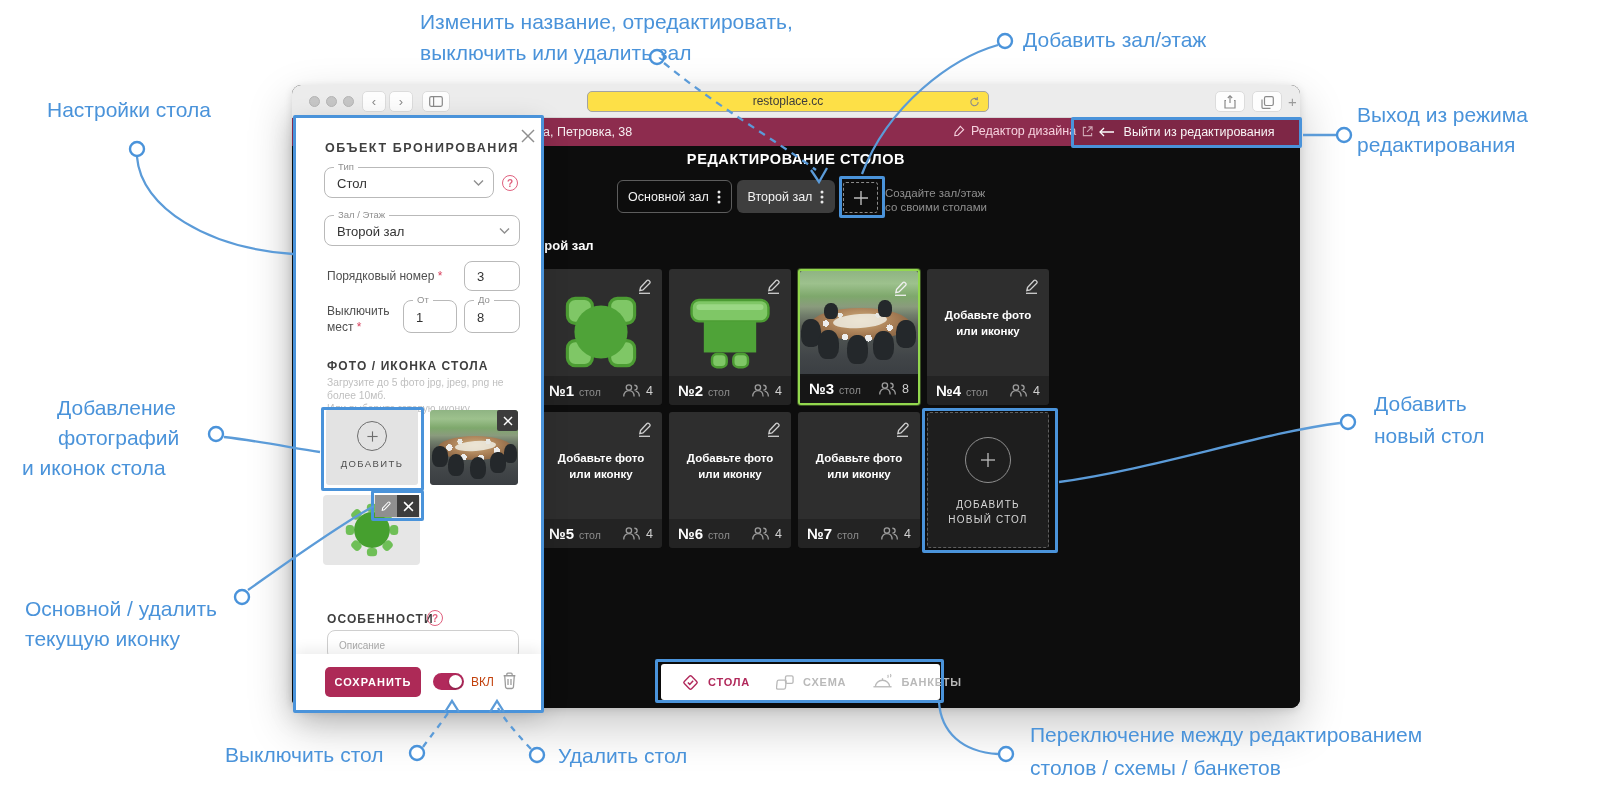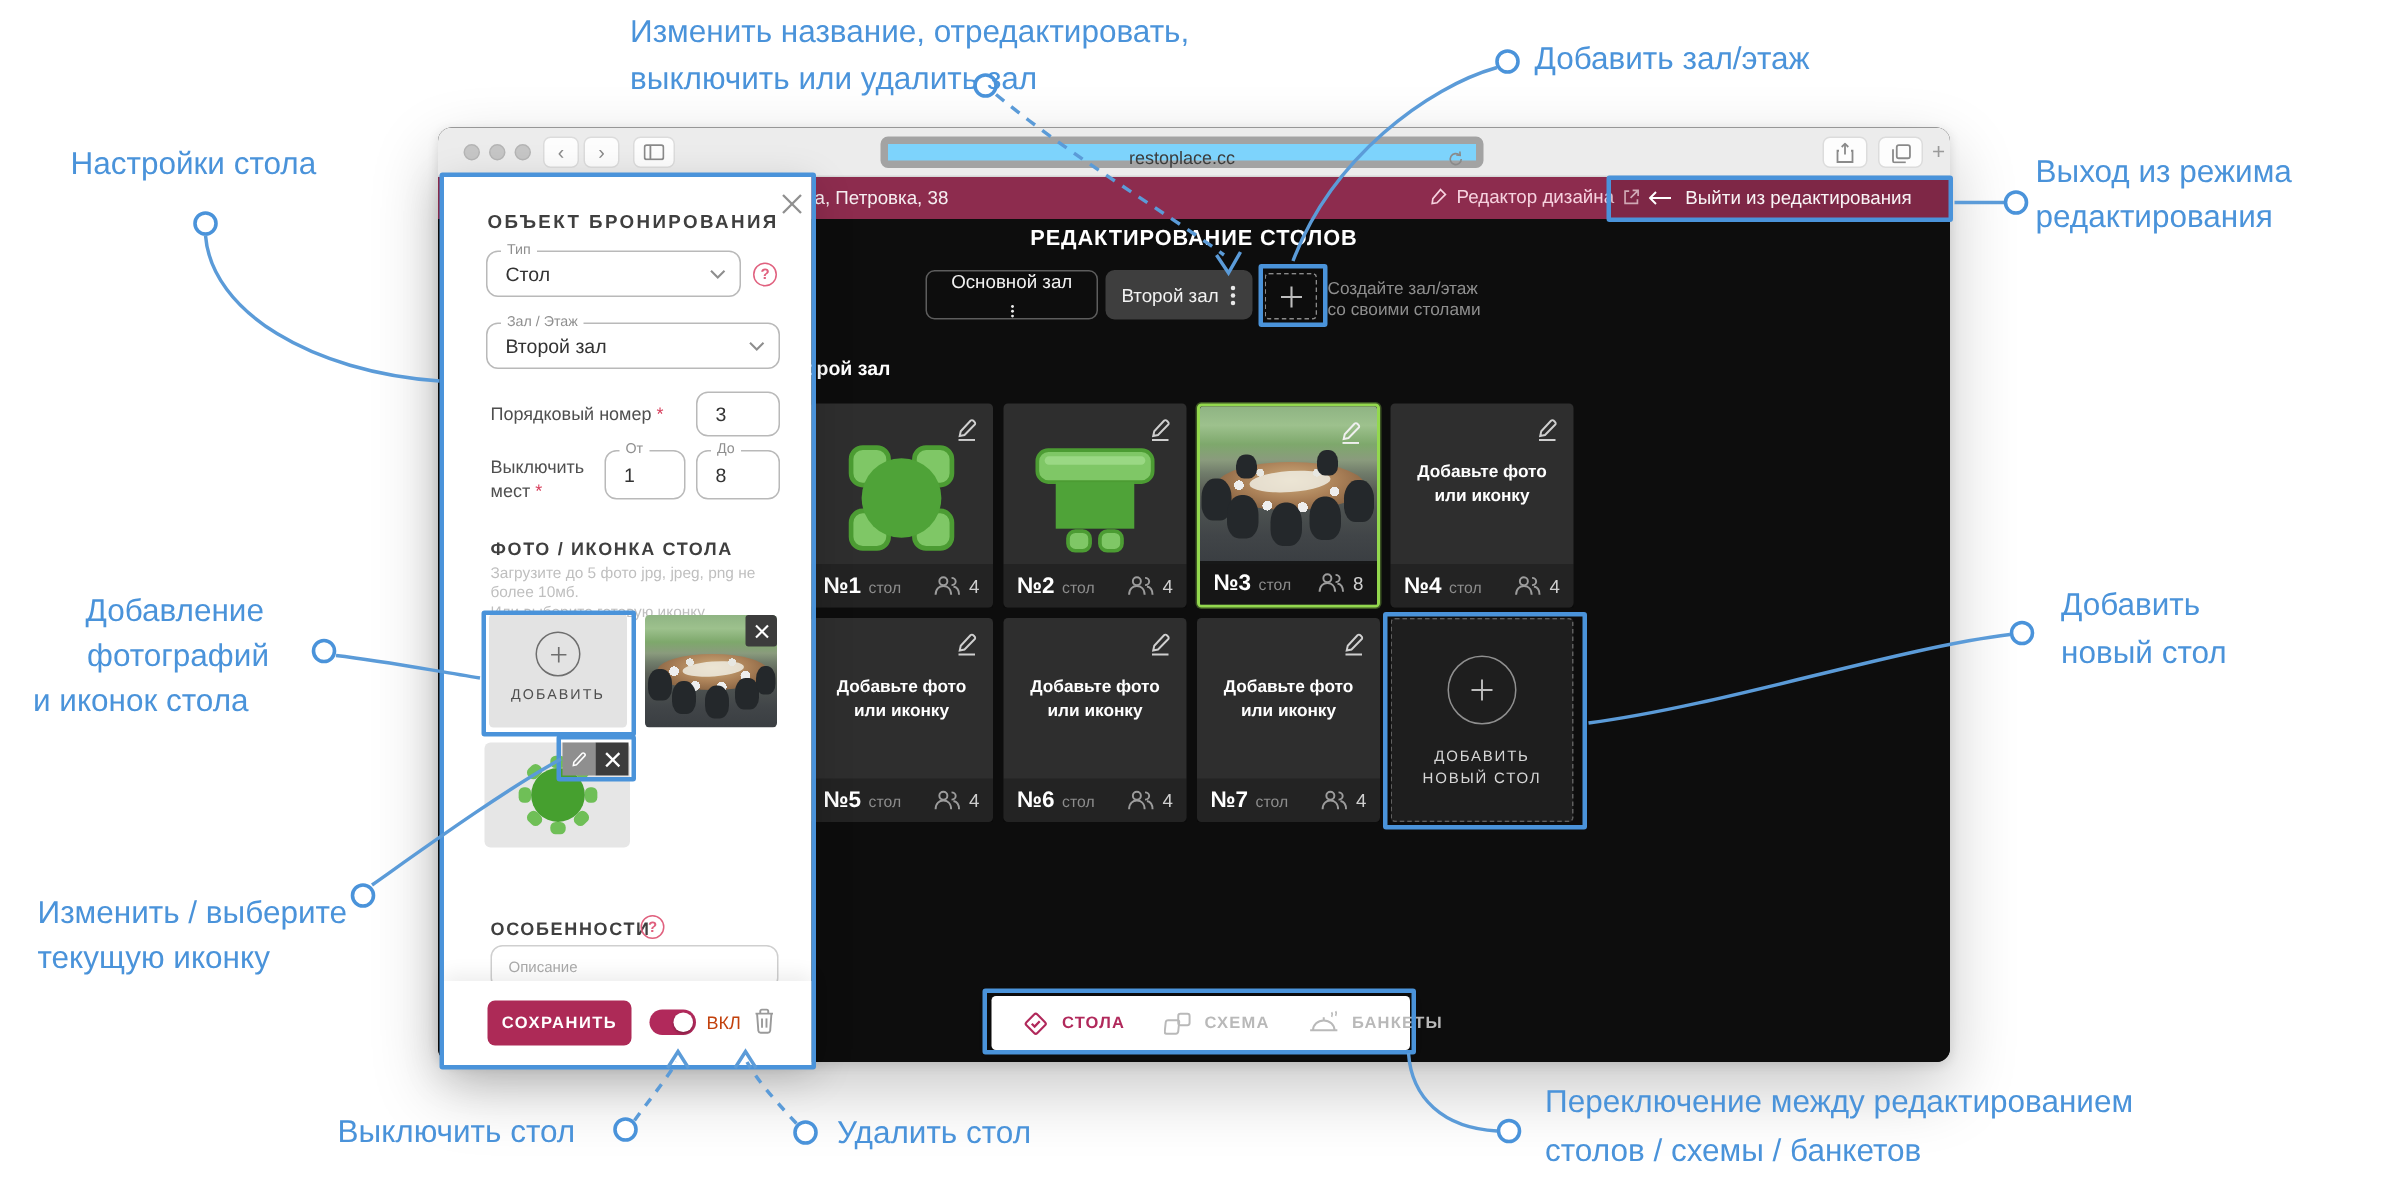--- a/index.html
+++ b/index.html
@@ -11,40 +11,40 @@
   
   .browser { position:absolute; left:292px; top:85px; width:1008px; height:623px;
              border-radius:9px; box-shadow:0 18px 45px rgba(0,0,0,.22), 0 2px 8px rgba(0,0,0,.12);
              overflow:hidden; background:#0d0d0d; z-index:1; }
   .chrome { position:absolute; left:0; top:0; right:0; height:33px; background:#ececec;
             border-bottom:1px solid #d6d6d6; }
   .tl-dot { position:absolute; top:11px; width:11px; height:11px; border-radius:50%;
             background:#c6c6c6; border:1px solid #b5b5b5; }
   .nav-btn { position:absolute; top:6px; height:21px; background:#fdfdfd; border:1px solid #dcdcdc;
              border-radius:5px; color:#8a8a8a; font-size:13px; line-height:19px; text-align:center; }
-  .urlbar { position:absolute; left:295px; top:6px; width:402px; height:21px; background:#7dd3fc;
-            border:5px solid #a3a3a3; border-radius:5px; font-size:12px; color:#3c3c3c;
+  .urlbar { position:absolute; left:295px; top:6px; width:402px; height:21px; background:#fde047;
+            border:1px solid #a3a3a3; border-radius:5px; font-size:12px; color:#3c3c3c;
             text-align:center; line-height:19px; }
   .chrome svg { display:block; }
 
   .topbar { position:absolute; left:0; top:33px; right:0; height:28px; background:#8d2c4e;
             color:rgba(255,255,255,.92); font-size:12.5px; }
   .tb-address { position:absolute; left:251px; top:7px; }
   .tb-design { position:absolute; left:660px; top:6px; display:flex; align-items:center; gap:6px;
                color:rgba(255,224,234,.92); }
   .tb-exit { position:absolute; left:781px; top:0; width:227px; height:28px;
              background:rgba(0,0,0,.10); display:flex; align-items:center; justify-content:center;
              gap:9px; color:rgba(255,255,255,.95); font-size:12.5px; }
 
   .canvas { position:absolute; left:0; top:61px; right:0; bottom:0; background:#0d0d0d; color:#fff;padding-left:38px; }
   .ed-title { position:absolute; left:0; right:0; top:5px; text-align:center; font-size:14.5px;
               font-weight:700; letter-spacing:.6px; }
   .tab { position:absolute; top:34px; height:33px; border-radius:6px; display:flex; align-items:center;
          justify-content:center; gap:8px; font-size:12.5px; color:#f2f2f2; cursor:pointer; }
-  .tab.outline { border:1px solid #5d5d5d;flex-direction:column; }
+  .tab.outline { border:1px solid #5d5d5d; }
   .tab.filled { background:#3e3e3e; }
   .plus-box { position:absolute; left:551px; top:36px; width:35px; height:31px;
               border:1px dashed #8a8a8a; border-radius:3px; display:flex; align-items:center;
               justify-content:center; }
   .create-hint { position:absolute; left:593px; top:40px; font-size:11.5px; line-height:14px; color:#8f8f8f; }
   .section-label { position:absolute; left:229px; top:92px; font-size:13px; font-weight:700; }
 
   .card { position:absolute; width:122px; height:136px; background:#2e2e2e; border-radius:3px; }
   .card.selected { border:2px solid #93d84e; box-shadow:0 0 0 1px rgba(147,216,78,.35); }
   .card-foot { position:absolute; left:0; right:0; bottom:0; height:29px; background:rgba(0,0,0,.22);
@@ -660,21 +660,21 @@
 
   <div class="ann" style="left:47px; top:98px;">Настройки стола</div>
   <div class="ann" style="left:420px; top:10px;">Изменить название, отредактировать,</div>
   <div class="ann" style="left:420px; top:41px;">выключить или удалить зал</div>
   <div class="ann" style="left:1023px; top:28px;">Добавить зал/этаж</div>
   <div class="ann" style="left:1357px; top:103px;">Выход из режима</div>
   <div class="ann" style="left:1357px; top:133px;">редактирования</div>
   <div class="ann" style="left:57px; top:396px;">Добавление</div>
   <div class="ann" style="left:58px; top:426px;">фотографий</div>
   <div class="ann" style="left:22px; top:456px;">и иконок стола</div>
-  <div class="ann" style="left:25px; top:597px;">Изменить / выберите</div>
+  <div class="ann" style="left:25px; top:597px;">Основной / удалить</div>
   <div class="ann" style="left:25px; top:627px;">текущую иконку</div>
   <div class="ann" style="left:1374px; top:392px;">Добавить</div>
   <div class="ann" style="left:1374px; top:424px;">новый стол</div>
   <div class="ann" style="left:225px; top:743px;">Выключить стол</div>
   <div class="ann" style="left:558px; top:744px;">Удалить стол</div>
   <div class="ann" style="left:1030px; top:723px;">Переключение между редактированием</div>
   <div class="ann" style="left:1030px; top:756px;">столов / схемы / банкетов</div>
 
 </div>
 

